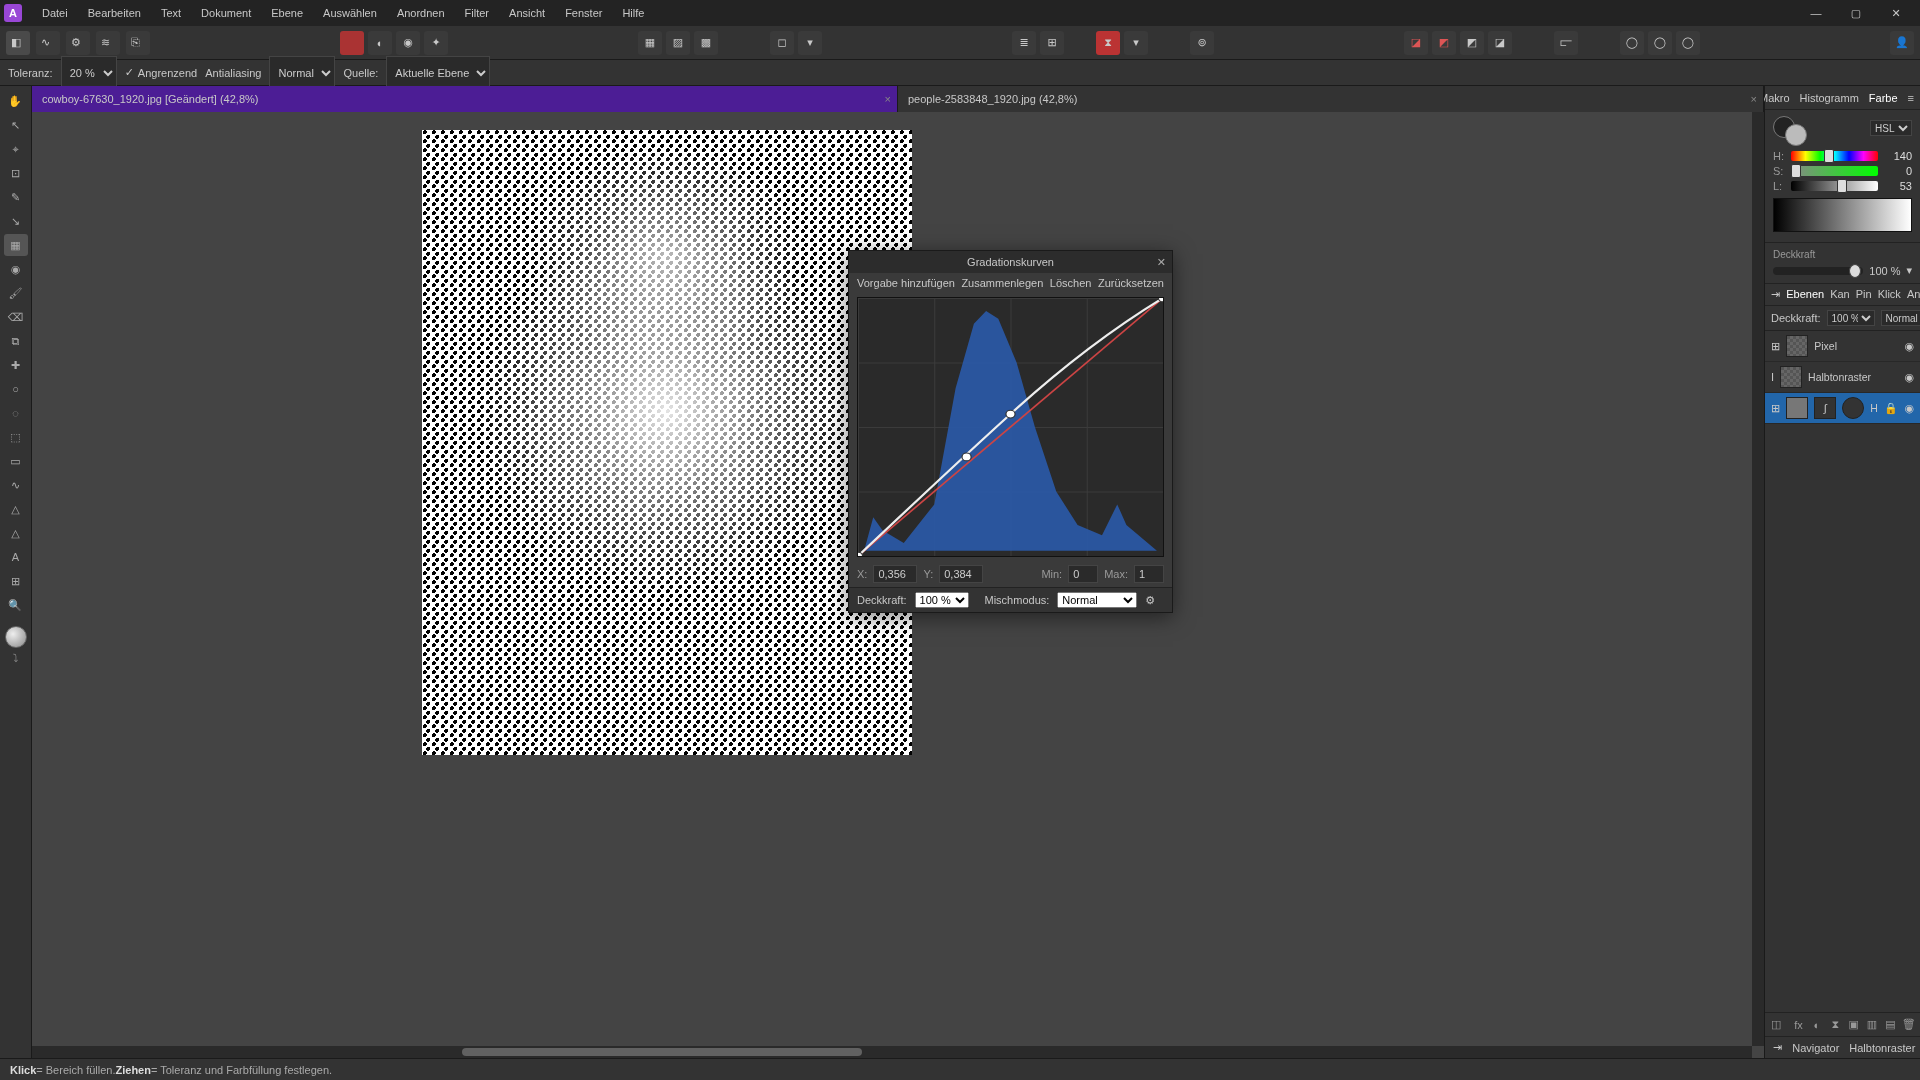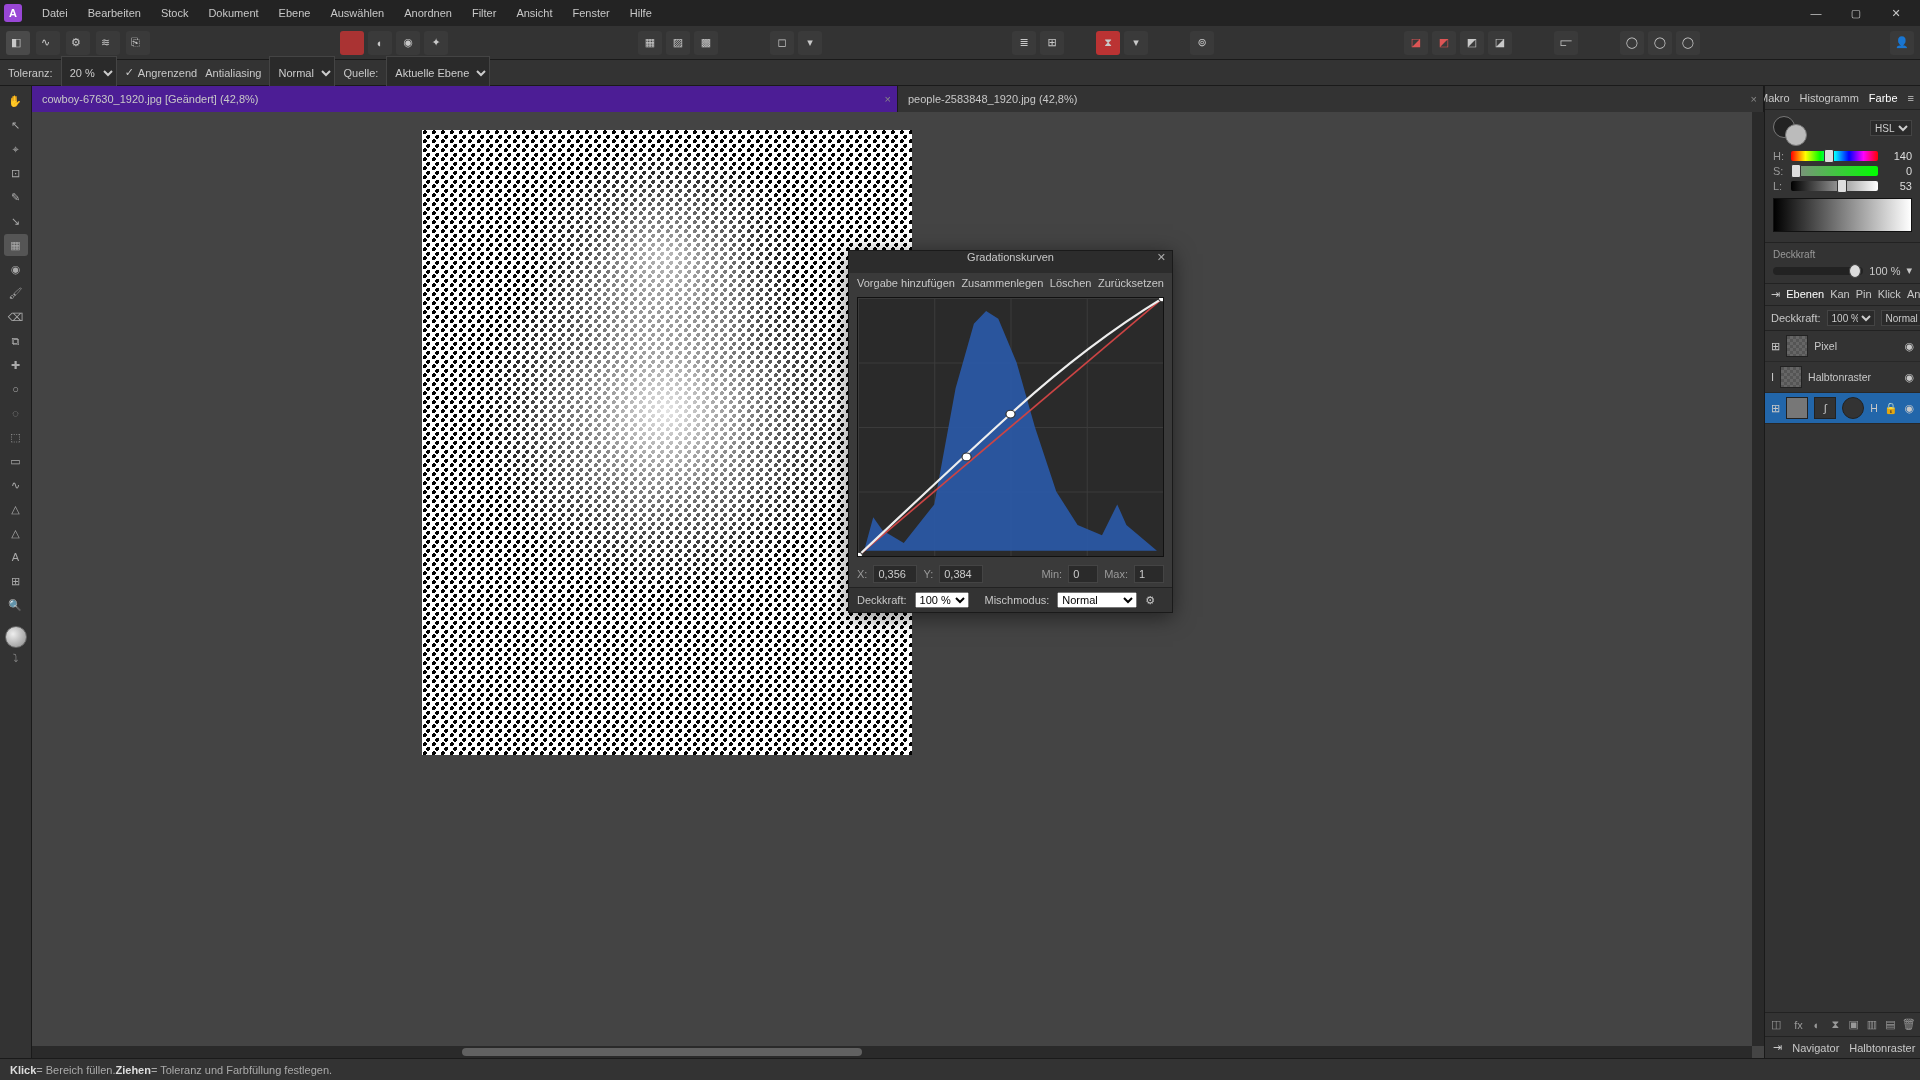--- a/index.html
+++ b/index.html
@@ -64,21 +64,21 @@
 .lyr.sel{background:#2266aa;}
 .lyr .thumb{width:22px;height:22px;background:#555;border:1px solid #222;background-image:linear-gradient(45deg,#666 25%,transparent 25%,transparent 75%,#666 75%),linear-gradient(45deg,#666 25%,transparent 25%,transparent 75%,#666 75%);background-size:6px 6px;background-position:0 0,3px 3px;}
 .lyr .nm{flex:1;font-size:10.5px;overflow:hidden;text-overflow:ellipsis;white-space:nowrap;}
 .lyr-footer{height:24px;border-top:1px solid #222;display:flex;align-items:center;padding:0 4px;gap:4px;}
 .lyr-footer .ico{width:16px;height:16px;display:flex;align-items:center;justify-content:center;color:#999;font-size:11px;}
 .nav-tabs{height:22px;display:flex;align-items:center;gap:10px;padding:0 8px;font-size:10.5px;border-top:1px solid #222;}
 .statusbar { height:22px; background:#333; display:flex; align-items:center; padding:0 10px; font-size:11px; color:#aaa; border-top:1px solid #1a1a1a;}
 .statusbar b{color:#ddd;}
 
 .curves { position:absolute; left:848px; top:250px; width:325px; background:#3a3a3a; border:1px solid #1a1a1a; box-shadow:0 4px 20px rgba(0,0,0,.5); }
-.curves .titlebar{height:22px;background:#2c2c2c;display:flex;justify-content:center;position:relative;font-size:11px;}
+.curves .titlebar{height:22px;background:#2c2c2c;display:flex;align-items:center;justify-content:center;position:relative;font-size:11px;}
 .curves .titlebar .x{position:absolute;right:6px;color:#aaa;}
 .curves .actions{display:flex;justify-content:space-between;padding:4px 8px;font-size:11px;}
 .curves .actions span{cursor:default;}
 .curves .graph{margin:4px 8px;height:260px;background:#2a2a2a;position:relative;border:1px solid #111;}
 .curves .graph .grid{position:absolute;inset:0;background-image:linear-gradient(#555 1px,transparent 1px),linear-gradient(90deg,#555 1px,transparent 1px);background-size:25% 25%;opacity:.4;}
 .curves .graph svg{position:absolute;inset:0;width:100%;height:100%;}
 .curves .row{display:flex;align-items:center;gap:6px;padding:4px 8px;font-size:11px;}
 .curves .row select,.curves .row input{background:#2a2a2a;border:1px solid #444;color:#ccc;font-size:11px;height:18px;padding:0 4px;}
 .curves .row .lbl{color:#999;}
 .curves .row .grow{flex:1;}
@@ -86,21 +86,21 @@
 .smico{display:inline-block;width:14px;height:14px;}
 .sel-hsl{background:#2a2a2a;border:1px solid #444;color:#ccc;font-size:10px;height:16px;margin-left:auto;}
 </style>
 </head>
 <body>
 
 <div class="menubar">
   <div class="logo">A</div>
   <div class="mi">Datei</div>
   <div class="mi">Bearbeiten</div>
-  <div class="mi">Stock</div>
+  <div class="mi">Text</div>
   <div class="mi">Dokument</div>
   <div class="mi">Ebene</div>
   <div class="mi">Auswählen</div>
   <div class="mi">Anordnen</div>
   <div class="mi">Filter</div>
   <div class="mi">Ansicht</div>
   <div class="mi">Fenster</div>
   <div class="mi">Hilfe</div>
   <div class="winctl">
     <span>—</span>

